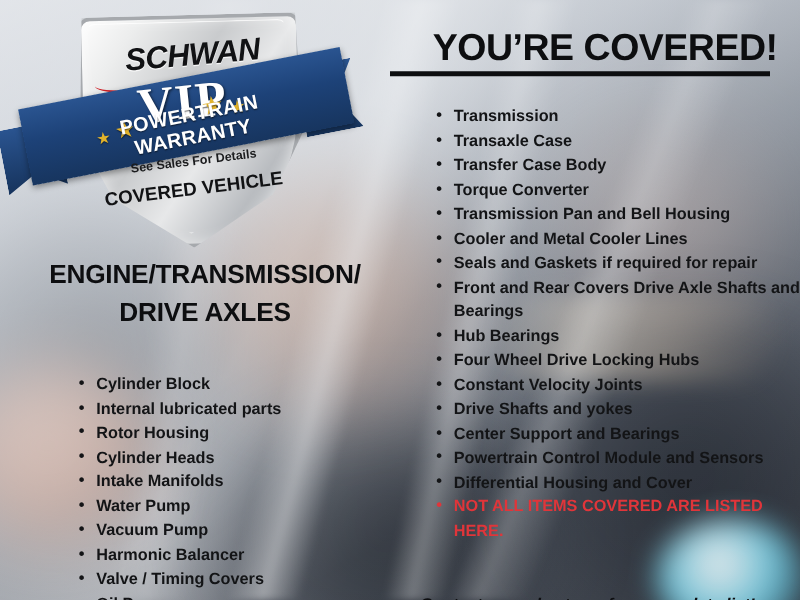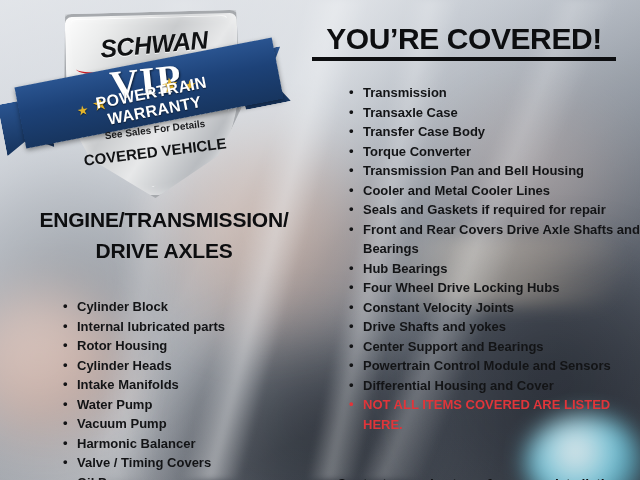--- a/index.html
+++ b/index.html
@@ -264,21 +264,21 @@
     font-size: 21px;
     line-height: 31px;
     color: #0d0e10;
     letter-spacing: -0.2px;
   }
   .right-heading {
     position: absolute;
     left: 306px;
     top: 22px;
     width: 316px;
-    text-align: center;
+    text-align: right;
     font-weight: bold;
     font-size: 30px;
     color: #0d0e10;
     letter-spacing: -0.4px;
   }
   .right-heading .rule {
     display: block;
     height: 4px;
     background: #0d0e10;
     margin: 1px 6px 0 6px;

